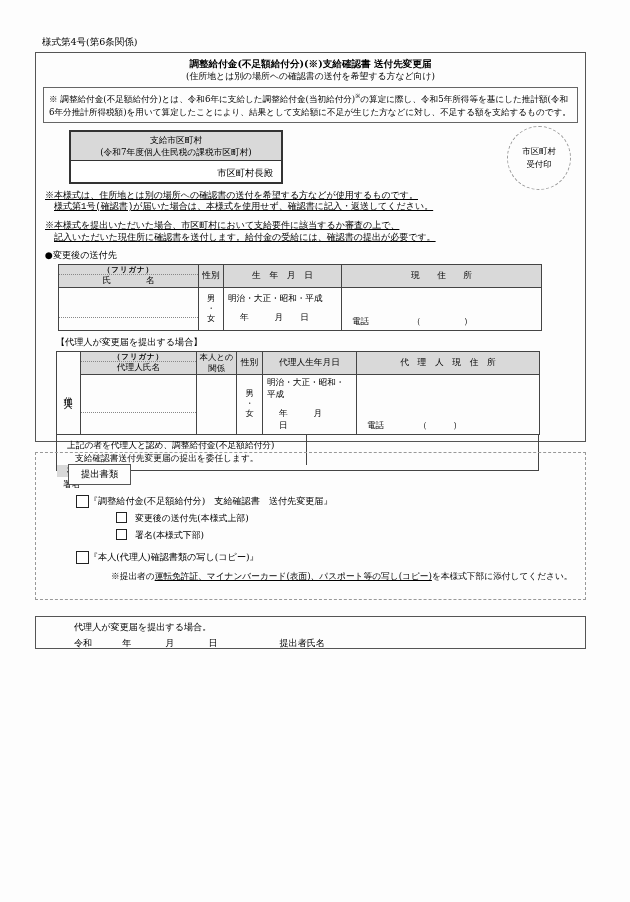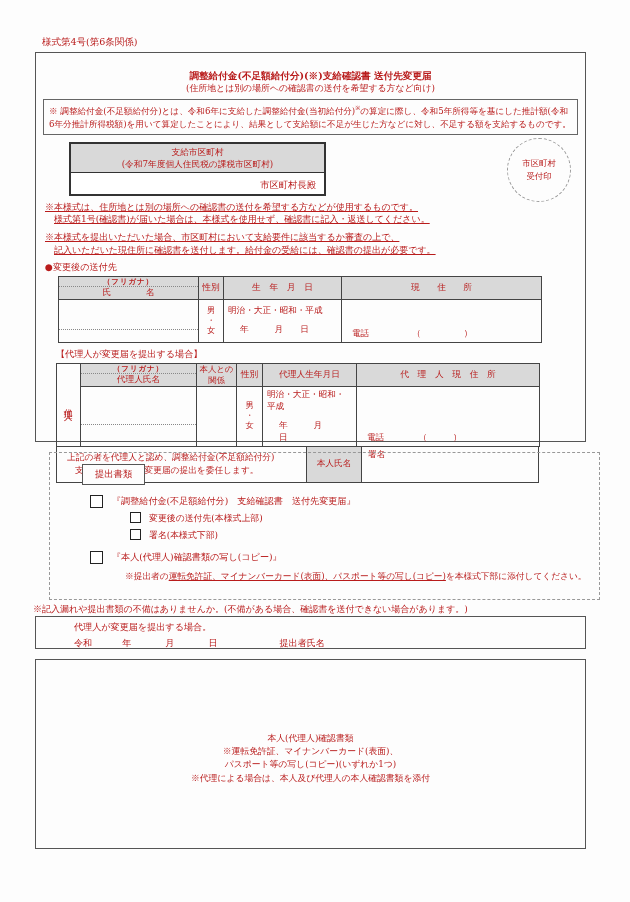--- a/index.html
+++ b/index.html
@@ -1,67 +1,67 @@
 <!DOCTYPE html>
 <html><head>
 <meta charset="utf-8">
 <style>
   html,body{margin:0;padding:0;background:#e8e8e8;}
   .page{
     position:relative;width:630px;height:902px;margin:0 auto;background:#fdfdfd;
-    font-family:"DejaVu Serif","Liberation Serif",serif;color:#b91c1c;overflow:hidden;
+    font-family:"DejaVu Serif","Liberation Serif",serif;color:#000000;overflow:hidden;
   }
   
   .form-number{position:absolute;left:42px;top:36px;font-size:9.5px;}
   
   .main-box{position:absolute;left:35px;top:52px;width:551px;height:390px;border:1px solid #555;box-sizing:border-box;}
-  .title-block{text-align:center;margin-top:17px;line-height:1.25;}
+  .title-block{text-align:center;margin-top:5px;line-height:1.25;}
   .title{font-size:9.6px;font-weight:bold;}
   .subtitle{font-size:8.9px;margin-top:1px;}
   .def-note{margin:5px 7px 0 7px;border:1px solid #666;padding:3px 5px;font-size:8.6px;line-height:1.5;}
   .def-note sup{font-size:6px;}
   .muni-row{position:relative;margin:7px 0 0 33px;height:52px;}
-  .muni-box{width:257px;border:2px solid #333;box-sizing:border-box;background:#fff;}
+  .muni-box{width:214px;border:2px solid #333;box-sizing:border-box;background:#fff;}
   .muni-head{background:#d9d9d9;border-bottom:1px solid #333;text-align:center;font-size:8.7px;line-height:1.4;padding:2px 0;}
   .muni-addressee{text-align:right;font-size:9.3px;padding:6px 8px 2px;}
   .stamp-circle{position:absolute;right:14px;top:-4px;width:62px;height:62px;border:1px dashed #999;border-radius:50%;
     display:flex;align-items:center;justify-content:center;text-align:center;font-size:8.4px;line-height:1.5;white-space:pre-line;background:#fdfdfd;}
   .usage-notes{margin:7px 0 0 9px;font-size:9px;line-height:1.4;}
   .note-group{margin-bottom:5px;}
   .usage-note{text-decoration:underline;}
-  .usage-note.indent{margin-left:9px;}
+  .usage-note.indent{margin-left:9px;font-family:Liberation Mono, monospace;}
   .sec-heading{margin:4px 0 2px 9px;font-size:9.1px;}
   .sec-heading2{margin:5px 0 2px 20px;font-size:9.1px;}
   
   table{border-collapse:collapse;table-layout:fixed;font-size:8.7px;}
   td{border:1px solid #444;padding:0;vertical-align:middle;box-sizing:border-box;}
   .hd{background:#d9d9d9;text-align:center;}
   .t1{margin-left:22px;width:483px;}
   .t2{margin-left:20px;width:483px;}
   .furi{font-size:7.4px;border-bottom:1px dotted #888;line-height:1.25;letter-spacing:1px;text-align:center;font-weight:bold;}
   .hdr-name{font-size:8.7px;line-height:1.3;text-align:center;}
   .name-body{position:relative;height:100%;}
   .name-split{height:17px;border-bottom:1px dotted #888;}
   .gender{white-space:pre-line;text-align:center;font-size:8.2px;line-height:1.2;}
   .birth{padding:2px 4px;font-size:8.6px;}
   .birth .dateline{margin-top:7px;padding-left:12px;}
   .addr{vertical-align:bottom;padding:2px 6px 2px 10px;font-size:8.6px;}
   .vlabel{writing-mode:vertical-lr;text-orientation:upright;text-align:center;font-size:8.7px;letter-spacing:2px;}
   .relcell{white-space:pre-line;text-align:center;font-size:8.4px;line-height:1.3;}
-  .t2-bottom{margin-left:20px;width:483px;border:1px solid #444;border-top:none;display:flex;height:36px;box-sizing:border-box;font-size:8.7px;}
+  .t2-bottom{margin-left:20px;width:483px;border:1px solid #444;border-top:none;display:flex;height:36px;box-sizing:border-box;font-size:8.7px;flex-direction:column;}
   .delegate-cell{width:250px;border-right:1px solid #444;padding:4px 4px 0 10px;line-height:1.5;box-sizing:border-box;}
   .delegate-cell .l2{margin-left:8px;}
   .principal-cell{width:55px;background:#d9d9d9;border-right:1px solid #444;display:flex;align-items:center;justify-content:center;box-sizing:border-box;}
   .sign-cell{flex:1;padding:2px 6px;}
   
-  .docs-box{position:absolute;left:49px;top:452px;width:551px;height:148px;border:1px dashed #999;box-sizing:border-box;}
+  .docs-box{position:absolute;left:35px;top:452px;width:551px;height:148px;border:1px dashed #999;box-sizing:border-box;}
   .docs-label{display:inline-block;margin:11px 0 0 32px;border:1px solid #555;padding:3px 12px;font-size:9.3px;background:#fdfdfd;}
   .chk{display:inline-block;width:11px;height:11px;border:1.6px solid #222;background:#fff;flex:none;}
   .chk.small{width:9px;height:9px;}
-  .doc-row{display:flex;align-items:flex-start;gap:9px;margin-left:40px;font-size:9.1px;line-height:1.35;}
+  .doc-row{display:flex;align-items:flex-start;margin-left:40px;font-size:9.1px;line-height:1.35;}
   .doc-row.first{margin-top:10px;}
   .doc-row .note{font-size:8.7px;}
   .sub-row{display:flex;align-items:flex-start;gap:8px;margin:4px 0 0 80px;font-size:8.9px;}
   .doc2-note{margin:7px 0 0 75px;font-size:8.7px;}
   .u{text-decoration:underline;}
   
   .completeness{position:absolute;left:33px;top:603px;font-size:9px;}
   .decl-box{position:absolute;left:35px;top:616px;width:551px;height:33px;border:1px solid #555;box-sizing:border-box;}
   .decl-statement{margin:4px 0 0 38px;font-size:9.1px;}
   .decl-date{display:flex;margin:3px 0 0 38px;font-size:9.1px;align-items:baseline;}
@@ -226,40 +226,31 @@
 
     <div class="doc-row" style="margin-top:9px;">
       <span class="chk"></span>
       <div>『本人(代理人)確認書類の写し(コピー)』</div>
     </div>
     <div class="doc2-note">
       <span>※提出者の</span><span class="u">運転免許証、マイナンバーカード(表面)、パスポート等の写し(コピー)</span><span>を本様式下部に添付してください。</span>
     </div>
   </div>
 
-  <div class="completeness">※記入漏れや提出書類の不備はありませんか。(不備がある場合、確認書を送付できない場合があります。)</div>
 
   <div class="decl-box">
     <div class="decl-statement">代理人が変更届を提出する場合。</div>
     <div class="decl-date">
       <span>令和</span>
       <span class="blank b30"></span>
       <span>年</span>
       <span class="blank b34"></span>
       <span>月</span>
       <span class="blank b34"></span>
       <span>日</span>
       <span class="blank b60"></span>
       <span>提出者氏名</span>
       <span class="blank b80"></span>
     </div>
   </div>
 
-  <div class="attach-box">
-    <div class="attach-text">
-      <div>本人(代理人)確認書類</div>
-      <div>※運転免許証、マイナンバーカード(表面)、</div>
-      <div>パスポート等の写し(コピー)(いずれか1つ)</div>
-      <div>※代理による場合は、本人及び代理人の本人確認書類を添付</div>
-    </div>
-  </div>
 
 </div>
 
 </body></html>

